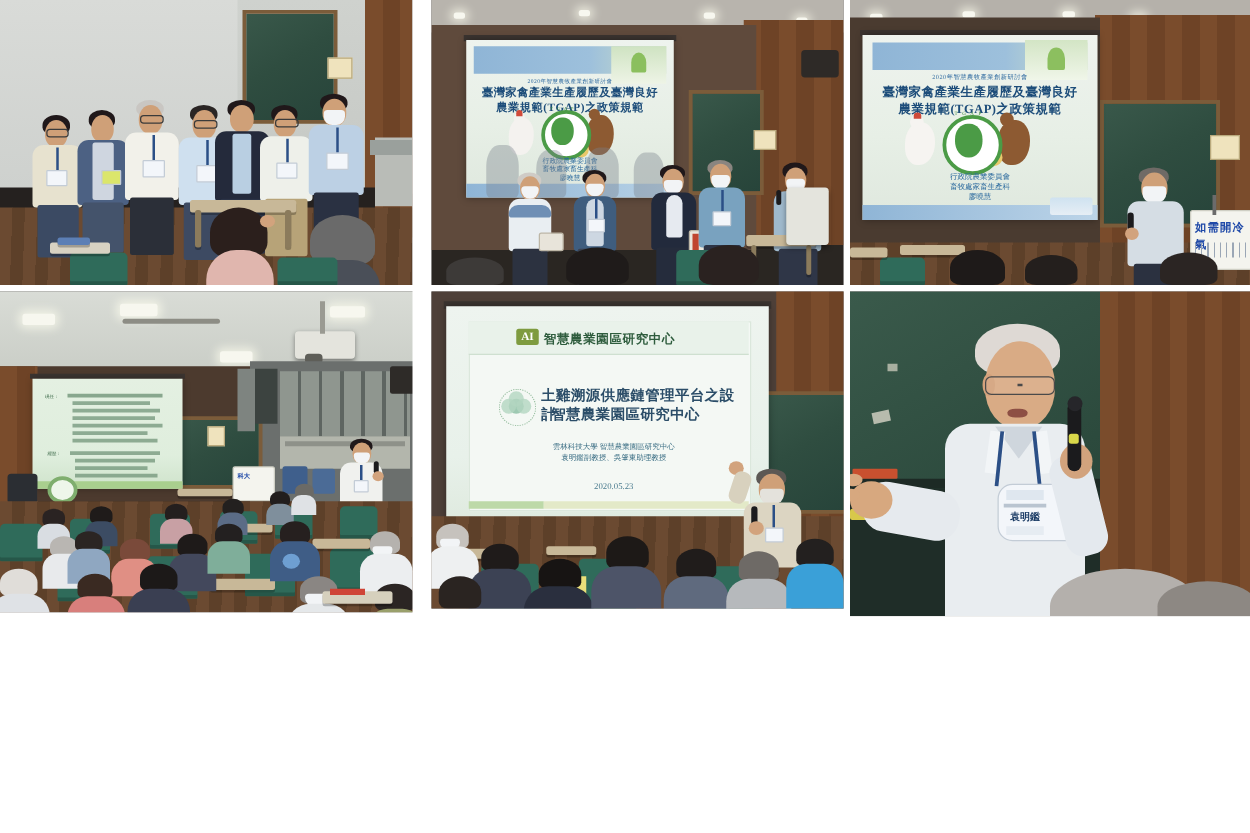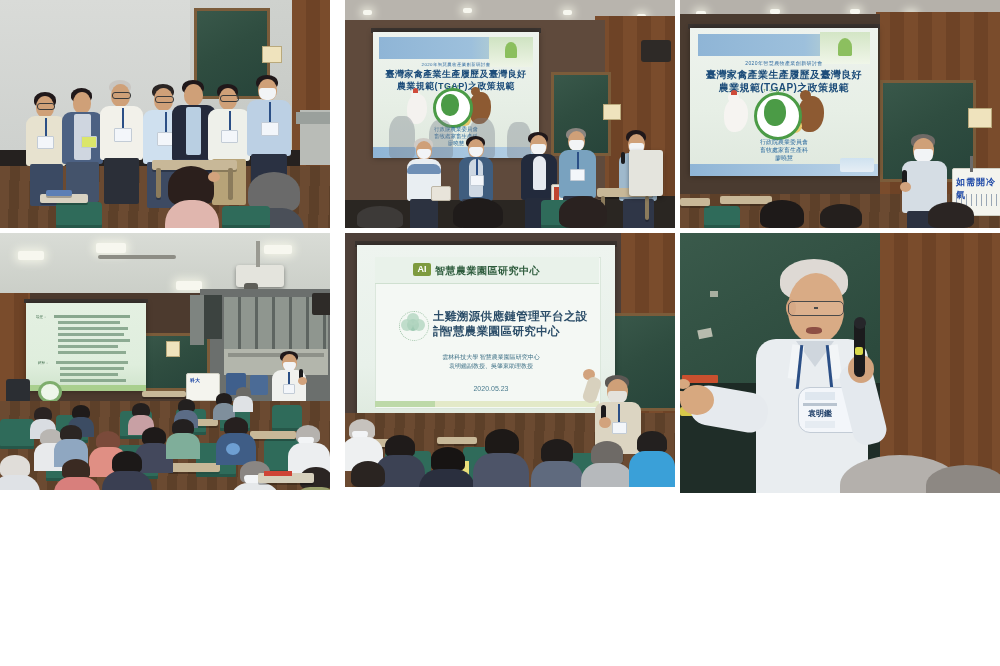--- a/index.html
+++ b/index.html
@@ -1,18 +1,18 @@
 <!DOCTYPE html>
 <html><head>
 <meta charset="utf-8">
 <title>Seminar Photo Collage</title>
 <style>
   html,body{margin:0;padding:0;background:#ffffff;}
   body{width:1000px;height:666px;overflow:hidden;font-family:"Liberation Sans",sans-serif;}
-  #collage{position:relative;width:1000px;height:528px;background:#ffffff;}
+  #collage{position:relative;width:1000px;height:528px;background:#ffffff;font-family:Liberation Serif, serif;}
   .panel{position:absolute;overflow:hidden;background:#2a2622;}
   
   .scene{position:absolute;inset:0;}
   .wall{position:absolute;}
   .screen{position:absolute;background:linear-gradient(180deg,#eef3ee 0%,#e7efe6 55%,#dfe8de 100%);box-shadow:0 0 6px rgba(0,0,0,.35);}
   .screen-frame{position:absolute;background:#3b3430;}
   .board{position:absolute;background:linear-gradient(150deg,#39584a 0%,#2f4d40 45%,#27443a 100%);border:3px solid #7b5c3a;}
   .ceiling{position:absolute;background:linear-gradient(180deg,#d9dcd6,#c8ccc5);}
   .ceil-light{position:absolute;background:#f7f7ef;border-radius:2px;box-shadow:0 0 8px 3px rgba(255,255,240,.65);}
   .woodwall{position:absolute;background:repeating-linear-gradient(90deg,#7a4c2c 0px,#7a4c2c 14px,#6e4326 14px,#6e4326 28px);}

